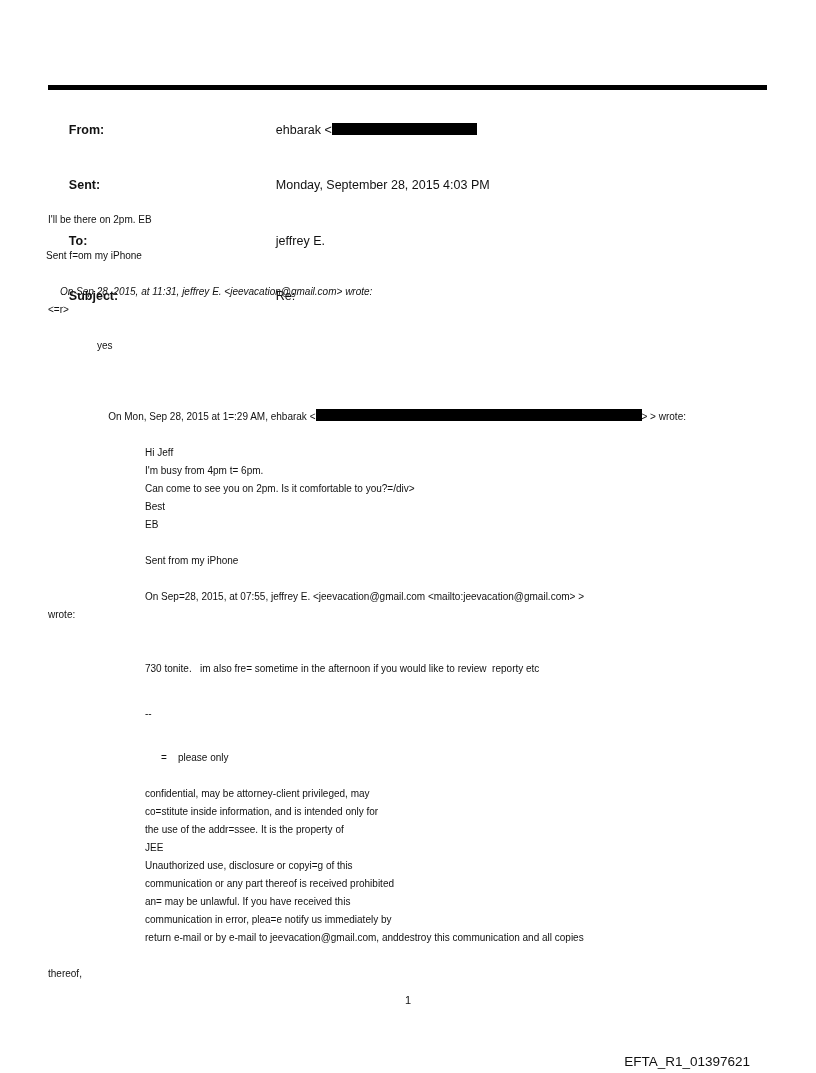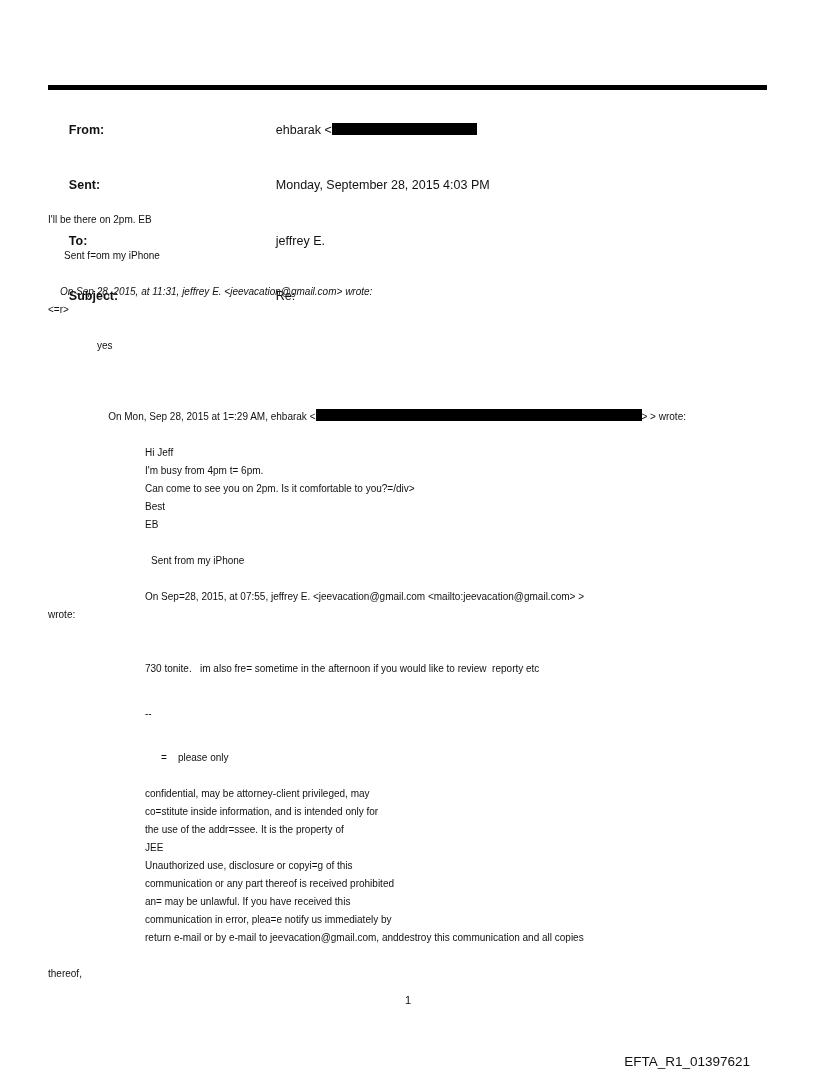--- a/index.html
+++ b/index.html
@@ -72,41 +72,41 @@
     <div class="hdr-row">
       <span class="hdr-label">To:</span><span class="hdr-value">jeffrey E.</span>
     </div>
     <div class="hdr-row">
       <span class="hdr-label">Subject:</span><span class="hdr-value">Re:</span>
     </div>
   </div>
 
   <div class="abs line" style="left:48px; top:211px;">I'll be there on 2pm. EB</div>
 
-  <div class="abs line" style="left:64px; top:247px;">Sent f=om my iPhone</div>
+  <div class="abs line" style="left:46px; top:247px;">Sent f=om my iPhone</div>
 
   <div class="abs line" style="left:60px; top:283px;font-style:italic;">On Sep 28, 2015, at 11:31, jeffrey E. &lt;jeevacation@gmail.com&gt; wrote:</div>
 
   <div class="abs line" style="left:48px; top:301px;">&lt;=r&gt;</div>
 
   <div class="abs line" style="left:97px; top:337px;">yes</div>
 
   <div class="abs line" style="left:97px; top:390px;">
     <span>On Mon, Sep 28, 2015 at 1=:29 AM, ehbarak &lt;</span><span class="redaction" style="width:326px;"></span><span>&gt; &gt; wrote:</span>
   </div>
 
   <div class="abs block" style="left:145px; top:444px;">
     <div class="line">Hi Jeff</div>
     <div class="line">I'm busy from 4pm t= 6pm.</div>
     <div class="line">Can come to see you on 2pm. Is it comfortable to you?=/div&gt;</div>
     <div class="line">Best</div>
     <div class="line">EB</div>
   </div>
 
-  <div class="abs line" style="left:151px; top:552px;">Sent from my iPhone</div>
+  <div class="abs line" style="left:145px; top:552px;">Sent from my iPhone</div>
 
   <div class="abs line" style="left:145px; top:588px;">On Sep=28, 2015, at 07:55, jeffrey E. &lt;jeevacation@gmail.com &lt;mailto:jeevacation@gmail.com&gt; &gt;</div>
 
   <div class="abs line" style="left:48px; top:606px;">wrote:</div>
 
   <div class="abs line" style="left:145px; top:660px;">730 tonite.   im also fre= sometime in the afternoon if you would like to review  reporty etc</div>
 
   <div class="abs line" style="left:145px; top:705px;">--</div>
 
   <div class="abs line" style="left:161px; top:749px;">=    please only</div>

